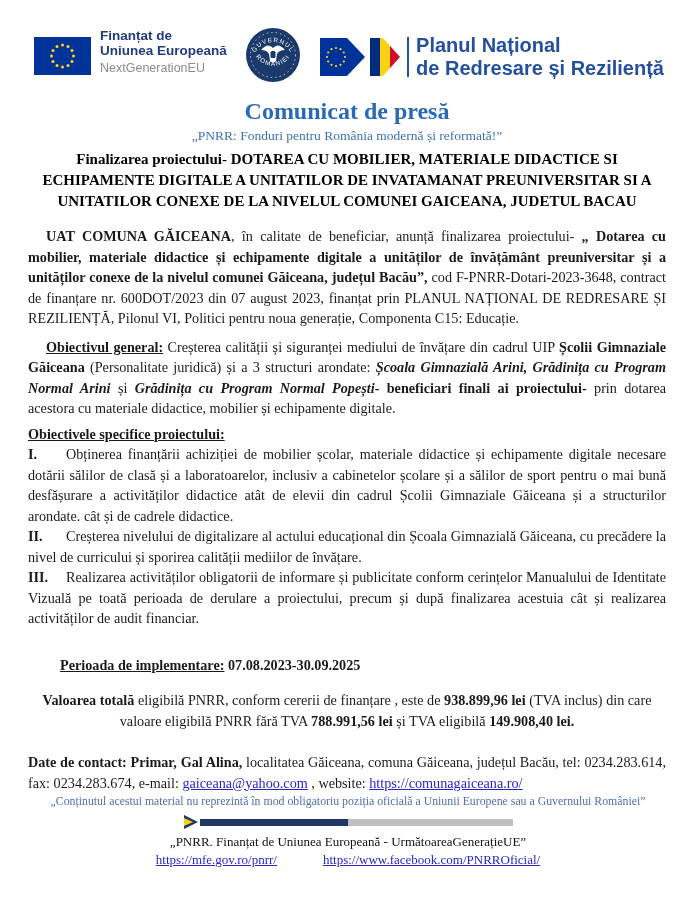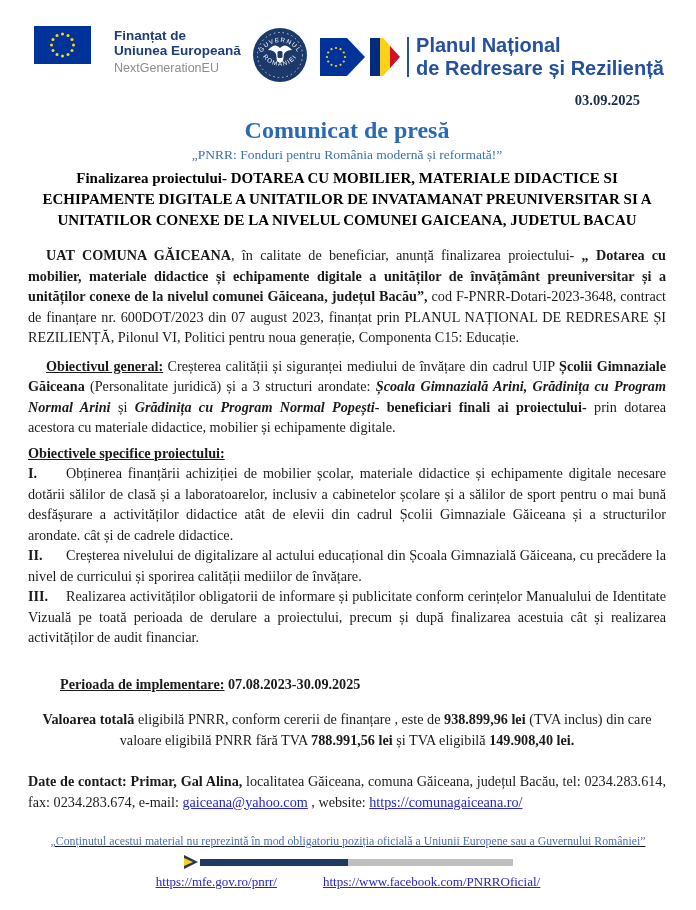--- a/index.html
+++ b/index.html
@@ -9,21 +9,21 @@
     margin:0 auto;
     background:#ffffff;
     font-family:"Liberation Serif", serif;
     color:#1a1a1a;
     overflow:hidden;
     box-sizing:border-box;
     padding:26px 30px 0 28px;
   }
   
   .logo-row{display:flex;align-items:flex-start;justify-content:space-between;height:64px;}
-  .eu-logo{display:flex;align-items:flex-start;gap:23px;margin-left:6px;}
+  .eu-logo{display:flex;align-items:flex-end;gap:9px;margin-left:6px;}
   .eu-text{font-family:"Liberation Sans",sans-serif;line-height:1.12;padding-top:2px;}
   .eu-text .l1,.eu-text .l2{font-weight:bold;color:#1f3c7d;font-size:13.5px;}
   .eu-text .l3{color:#8c8c8c;font-size:12.5px;padding-top:3px;}
   .gov-logo{margin-top:1px;}
   .pnrr-logo{display:flex;align-items:center;gap:7px;margin-top:8px;margin-right:2px;}
   .pnrr-sep{width:2px;height:40px;background:#24509e;}
   .pnrr-text{font-family:"Liberation Sans",sans-serif;font-weight:bold;color:#24509e;font-size:20px;line-height:1.15;white-space:nowrap;}
   .date-row{text-align:right;padding-right:26px;font-weight:bold;font-size:14.5px;color:#1b2a4e;margin-top:2px;}
   
   .title-main{text-align:center;color:#2a6ab5;font-weight:bold;font-size:24px;margin-top:8px;}
@@ -38,21 +38,21 @@
   .i{font-style:italic;}
   .u{text-decoration:underline;margin-top:48px;}
   .tab{display:inline-block;min-width:38px;font-weight:bold;}
   .heading-u{font-weight:bold;text-decoration:underline;margin-top:3px;}
   .period{margin-top:26px;margin-left:32px;text-align:left;}
   .centered{text-align:center;margin-top:15px;}
   .contact{margin-top:21px;}
   .lnk{color:#2626c4;text-decoration:underline;cursor:pointer;}
   a.lnk{font-size:13px;}
   
-  .footer{position:absolute;left:0;right:0;bottom:20px;text-align:center;text-decoration:underline;}
+  .footer{position:absolute;left:0;right:0;bottom:42px;text-align:center;}
   .disclaimer{color:#4f6fad;font-size:11.8px;margin-bottom:6px;}
   .bar{display:flex;align-items:center;justify-content:center;height:14px;margin-bottom:5px;}
   .bar-navy{width:148px;height:7px;background:#1f3864;}
   .bar-gray{width:165px;height:7px;background:#bfbfbf;}
   .pnrr-line{font-size:13px;color:#111;margin-bottom:2px;}
   .links-row{display:flex;justify-content:center;gap:46px;font-size:13px;}
 </style>
 </head>
 <body>
 
@@ -133,21 +133,20 @@
         </g>
       </svg>
       <div class="pnrr-sep"></div>
       <div class="pnrr-text">
         <div>Planul Național</div>
         <div>de Redresare și Reziliență</div>
       </div>
     </div>
   </div>
 
-  <div class="date-row">03.09.2025</div>
 
   <div class="title-main">Comunicat de presă</div>
   <div class="title-sub">„PNRR: Fonduri pentru România modernă și reformată!”</div>
   <div class="title-project">Finalizarea proiectului- DOTAREA CU MOBILIER, MATERIALE DIDACTICE SI ECHIPAMENTE DIGITALE A UNITATILOR DE INVATAMANAT PREUNIVERSITAR SI A UNITATILOR CONEXE DE LA NIVELUL COMUNEI GAICEANA, JUDETUL BACAU</div>
 
   <div class="body">
     <p class="para indent"><span class="b">UAT COMUNA GĂICEANA</span><span>, în calitate de beneficiar, anunță finalizarea proiectului- </span><span class="b">„ Dotarea cu mobilier, materiale didactice și echipamente digitale a unităților de învățământ preuniversitar și a unităților conexe de la nivelul comunei Găiceana, județul Bacău”,</span><span> cod F-PNRR-Dotari-2023-3648, contract de finanțare nr. 600DOT/2023 din 07 august 2023, finanțat prin PLANUL NAȚIONAL DE REDRESARE ȘI REZILIENȚĂ, Pilonul VI, Politici pentru noua generație, Componenta C15: Educație.</span></p>
     <p class="para indent" style="margin-top:8px;"><span class="b u">Obiectivul general:</span><span> Creșterea calității și siguranței mediului de învățare din cadrul UIP </span><span class="b">Școlii Gimnaziale Găiceana</span><span> (Personalitate juridică) și a 3 structuri arondate: </span><span class="b i">Școala Gimnazială Arini, Grădinița cu Program Normal Arini</span><span> și </span><span class="b i">Grădinița cu Program Normal Popești-</span><span class="b"> beneficiari finali ai proiectului-</span><span> prin dotarea acestora cu materiale didactice, mobilier și echipamente digitale.</span></p>
     <p class="heading-u">Obiectivele specifice proiectului:</p>
     <p><span class="tab">I.</span><span>Obținerea finanțării achiziției de mobilier școlar, materiale didactice și echipamente digitale necesare dotării sălilor de clasă și a laboratoarelor, inclusiv a cabinetelor școlare și a sălilor de sport pentru o mai bună desfășurare a activităților didactice atât de elevii din cadrul Școlii Gimnaziale Găiceana și a structurilor arondate. cât și de cadrele didactice.</span></p>
@@ -161,19 +160,20 @@
   <div class="footer">
     <div class="disclaimer">„Conținutul acestui material nu reprezintă în mod obligatoriu poziția oficială a Uniunii Europene sau a Guvernului României”</div>
     <div class="bar">
       <svg width="16" height="14" viewBox="0 0 16 14">
         <polygon points="0,0 14,7 0,14" fill="#1f3864"></polygon>
         <polygon points="0,3 9,7 0,11" fill="#FCD116"></polygon>
       </svg>
       <div class="bar-navy"></div>
       <div class="bar-gray"></div>
     </div>
+    <div class="pnrr-line">„PNRR. Finanțat de Uniunea Europeană - UrmătoareaGenerațieUE”</div>
     <div class="links-row">
       <a class="lnk">https://mfe.gov.ro/pnrr/</a>
       <a class="lnk">https://www.facebook.com/PNRROficial/</a>
     </div>
   </div>
 
 </div>
 
 </body></html>

